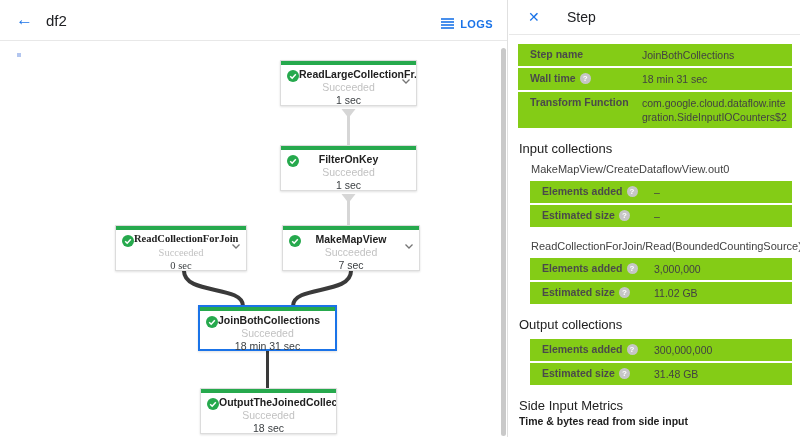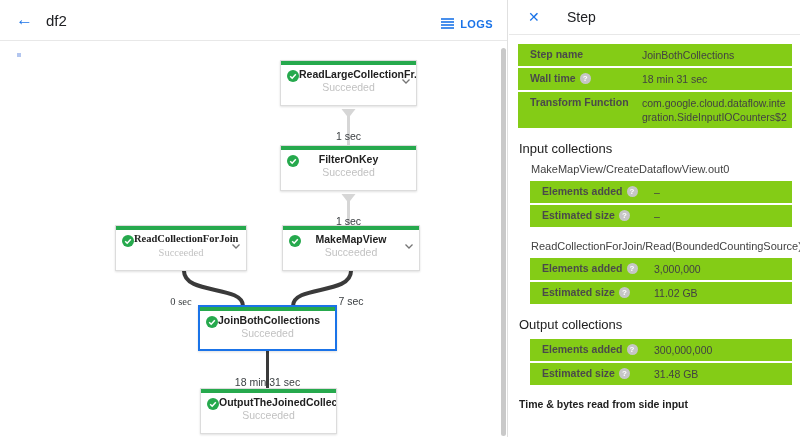--- a/index.html
+++ b/index.html
@@ -25,21 +25,21 @@
   .node { position:absolute; height:46px; background:#fff; border:1px solid #dcdcdc;
     box-shadow:0 1px 2px rgba(0,0,0,.12); cursor:pointer; }
   .node.selected { border:2px solid #1a73e8; }
   .node-bar { height:4px; background:#26a94d; }
   .node-trow { position:relative; margin-top:3px; height:13px; }
   .check { position:absolute; left:6px; top:0; width:12px; height:12px; }
   .chev { position:absolute; right:6px; top:2px; }
   .node-title { display:block; text-align:center; font-size:10.5px; font-weight:bold;
     color:#212121; padding:0 18px; white-space:nowrap; overflow:hidden; }
   .node-status { text-align:center; font-size:10.5px; color:#c2c2c2; line-height:13px; }
-  .node-time { text-align:center; font-size:10.5px; color:#3c4043; line-height:13px;margin-top:36px; }
+  .node-time { text-align:center; font-size:10.5px; color:#3c4043; line-height:13px; }
 
   
   .right { position:absolute; left:509px; top:0; width:291px; height:437px; background:#fff; }
   .rheader { height:35px; border-bottom:1px solid #e8e8e8; display:flex; align-items:center; padding:0 0 0 19px; }
   .close { color:#1a73e8; font-size:14px; cursor:pointer; width:20px; }
   .rtitle { font-size:14px; color:#202124; margin-left:19px; }
   .rbody { padding:9px 8px 0 9px; }
 
   .kvtable { margin-bottom:2px; }
   .kvrow { display:flex; align-items:flex-start; background:#84cc16; margin-bottom:2px;
@@ -181,20 +181,21 @@
         <div class="node-bar"></div>
         <div class="node-trow">
           <span class="check">
             <svg width="12" height="12" viewBox="0 0 12 12">
                 <circle cx="6" cy="6" r="6" fill="#26a94d"></circle>
                 <path d="M3.2 6.2 L5.2 8.2 L8.8 4.2" stroke="#fff" stroke-width="1.5" fill="none"></path>
               </svg></span>
           <span class="node-title">OutputTheJoinedCollec...</span>
         </div>
         <div class="node-status">Succeeded</div>
+        <div class="node-time">18 sec</div>
       </div>
 
       <div class="vscroll"></div>
     </div>
   </div>
 
   <div class="right">
     <div class="rheader">
       <span class="close">✕</span>
       <span class="rtitle">Step</span>
@@ -280,17 +281,18 @@
           <div class="kvrow">
             <span class="kvlabel">
                 <span>Estimated size</span>
               <span class="help">?</span>
               </span>
             <span class="kvvalue">31.48 GB</span>
           </div>
         </div>
       </div>
 
+      <div class="sect" style="margin-bottom:2px;">Side Input Metrics</div>
       <div class="side-sub">Time &amp; bytes read from side input</div>
 
     </div>
   </div>
 </div>
 
 </body></html>

